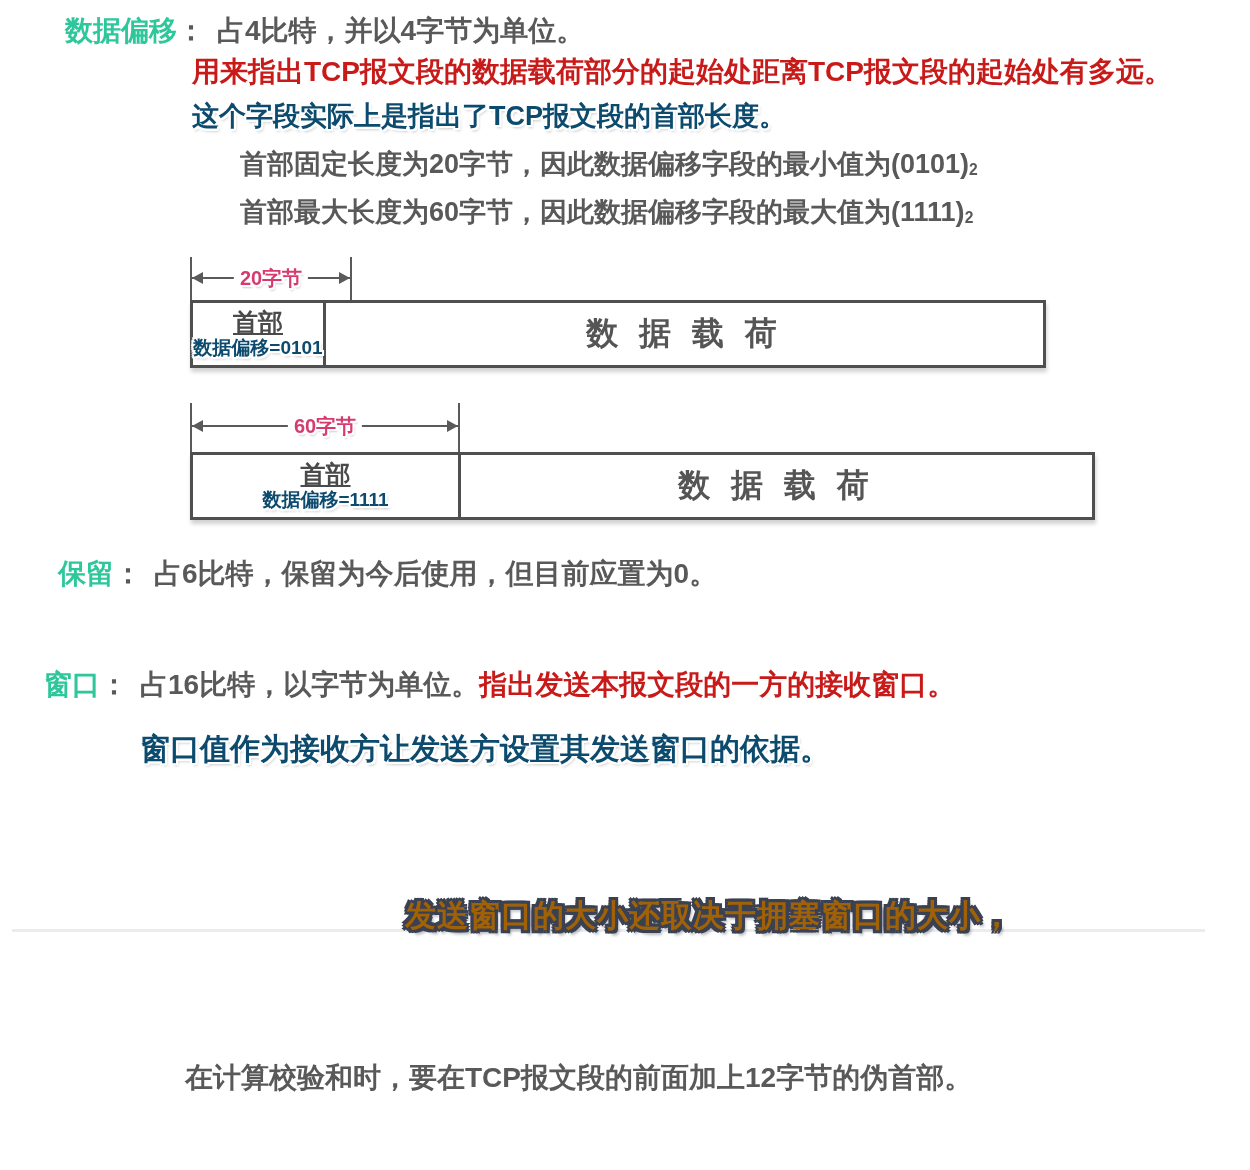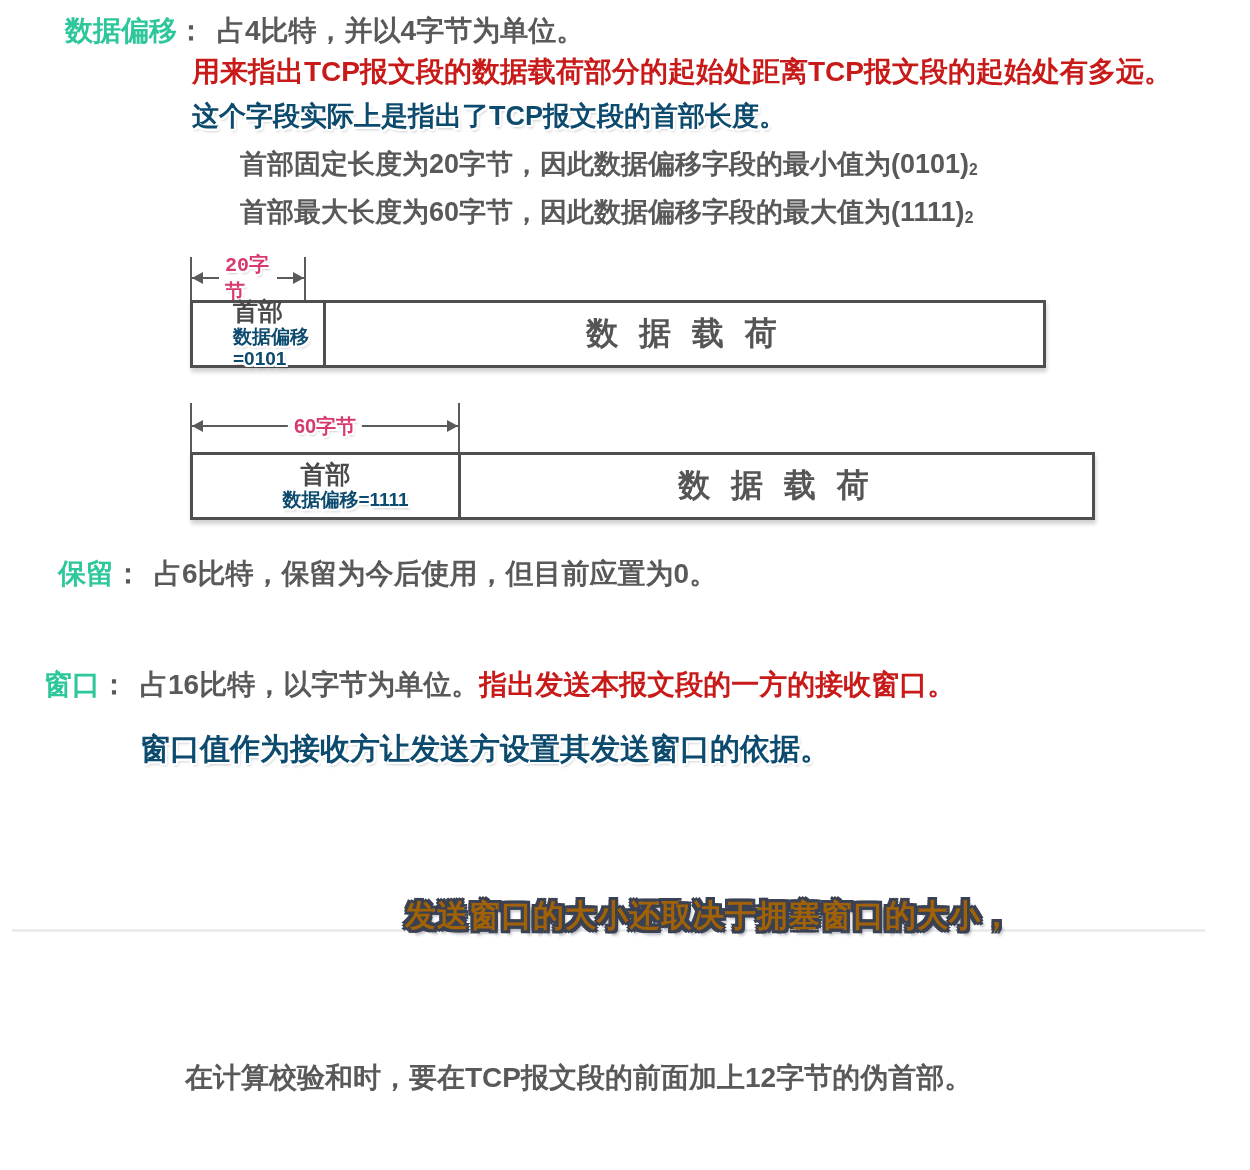--- a/index.html
+++ b/index.html
@@ -33,22 +33,22 @@
   .measure .mlabel{position:absolute;left:50%;transform:translate(-50%,-50%);
     background:#fff;padding:0 6px;font-size:20px;color:#d63a6e;
     text-shadow:-2px -2px 0 #fff,2px -2px 0 #fff,-2px 2px 0 #fff,2px 2px 0 #fff,
                 2px 3px 2px rgba(0,0,0,.2);}
 
   
   .tcpbox{position:absolute;display:flex;border:3px solid #4f4f4f;background:#fff;
           box-shadow:1px 4px 4px rgba(0,0,0,.18);box-sizing:border-box;}
   .tcpbox .hdr{border-right:3px solid #4f4f4f;display:flex;flex-direction:column;
                align-items:center;justify-content:center;box-sizing:border-box;}
-  .tcpbox .hdr-title{font-size:25px;color:#4a4a4a;line-height:1.1;}
-  .tcpbox .hdr-sub{font-size:19px;line-height:1.15;margin-left:40px;}
+  .tcpbox .hdr-title{font-size:25px;color:#4a4a4a;line-height:1.1;text-decoration:underline;}
+  .tcpbox .hdr-sub{font-size:19px;line-height:1.15;}
   .tcpbox .payload{flex:1;display:flex;align-items:center;justify-content:center;
                    font-size:32px;color:#555;letter-spacing:6px;}
 
   
   .subtitle{position:absolute;font-size:31px;color:#a16207;letter-spacing:1px;
     text-shadow:-3px -3px 0 #3a4152,3px -3px 0 #3a4152,-3px 3px 0 #3a4152,3px 3px 0 #3a4152,
                 -3px 0 0 #3a4152,3px 0 0 #3a4152,0 -3px 0 #3a4152,0 3px 0 #3a4152,
                 4px 5px 3px rgba(40,45,65,.35);}
   .divider{position:absolute;background:#ececec;}
 </style>
@@ -65,21 +65,21 @@
 
   <div class="line fs27 pink-ol" style="left:192px;top:100px;">这个字段实际上是指出了TCP报文段的首部长度。</div>
 
   <div class="line fs27 dark" style="left:240px;top:148px;">
     <span>首部固定长度为20字节，因此数据偏移字段的最小值为(0101)</span><span class="sub">2</span>
   </div>
   <div class="line fs27 dark" style="left:240px;top:196px;">
     <span>首部最大长度为60字节，因此数据偏移字段的最大值为(1111)</span><span class="sub">2</span>
   </div>
 
-  <div class="measure" style="left:190px;top:257px;width:116px;height:43px;font-family:Liberation Mono, monospace;">
+  <div class="measure" style="left:190px;top:257px;width:162px;height:43px;">
     <div class="vl l"></div>
     <div class="vl r"></div>
     <div class="hl" style="top:20px;"></div>
     <div class="ah l" style="top:15px;"></div>
     <div class="ah r" style="top:15px;"></div>
     <span class="mlabel" style="top:21px;">20字节</span>
   </div>
   <div class="tcpbox" style="left:190px;top:300px;width:856px;height:68px;">
     <div class="hdr" style="width:133px;">
       <div class="hdr-title">首部</div>

